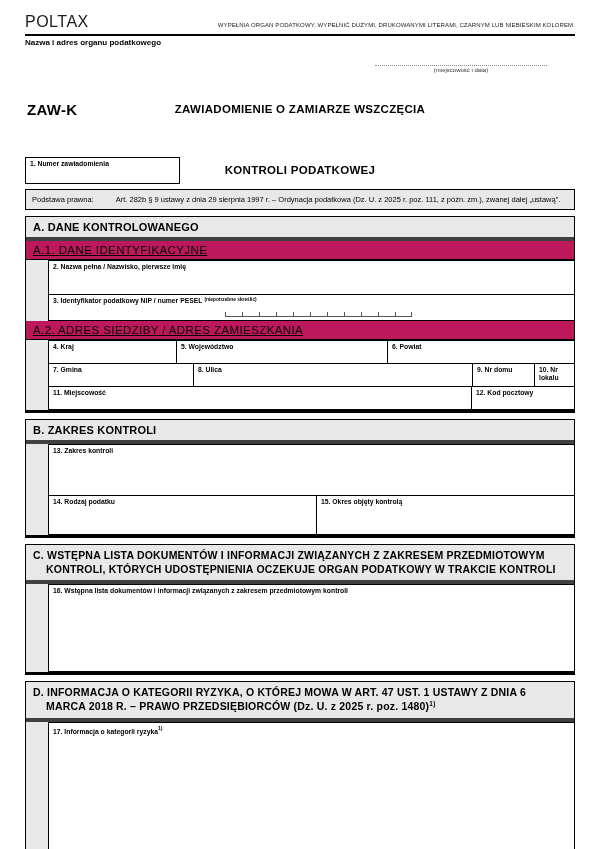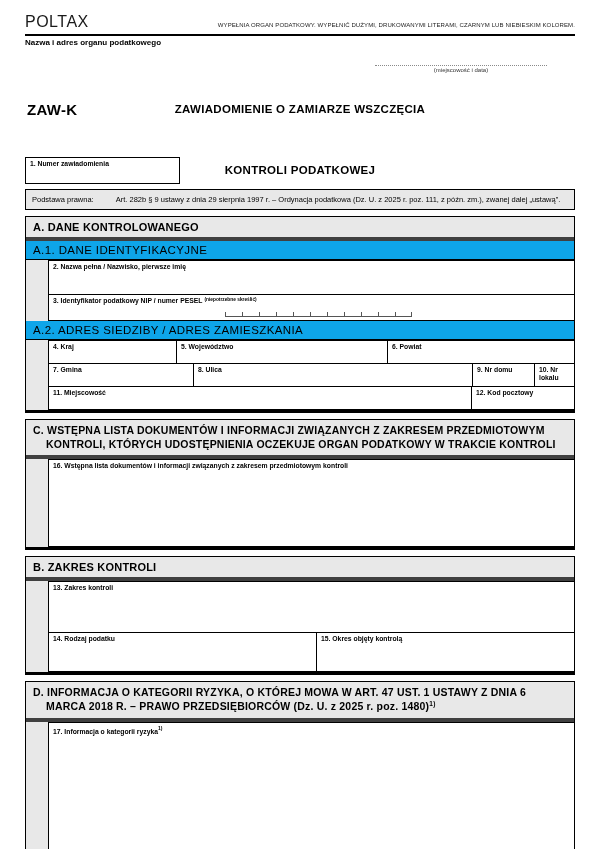--- a/index.html
+++ b/index.html
@@ -50,22 +50,22 @@
   
   .sect { margin-top: 6px; border: 1px solid #000; border-bottom-width: 3px; background: #fff; }
   .sect-head {
     background: #e8e8e8; border-bottom: 4px solid #404040;
     font-weight: bold; font-size: 11px; padding: 4px 6px 4px 7px; letter-spacing: 0.2px;
   }
   .sect-head.wrap {
     font-size: 10.5px; line-height: 1.3; padding-left: 20px; text-indent: -13px;
   }
   .subhead {
-    background: #0ea5e9; border-bottom: 1px solid #000;
-    font-size: 11.5px; font-weight: normal; padding: 3px 6px 3px 7px; letter-spacing: 0.4px;
+    background: #be185d; border-bottom: 1px solid #000;
+    font-size: 11.5px; font-weight: normal; padding: 3px 6px 3px 7px; letter-spacing: 0.4px; text-decoration: underline;
   }
   .fields-wrap { background: #e8e8e8; padding-left: 22px; }
   .fgrid { display: grid; background: #000; gap: 1px; border: 1px solid #000; border-right: none; }
   .fgrid + .fgrid, .fgrid.collapse-top { margin-top: -1px; }
   .fcell { background: #fff; padding: 2px 4px; position: relative; }
   .flabel { display: block; font-size: 6.8px; font-weight: bold; line-height: 1.2; }
   .fnote { font-size: 4.8px; font-weight: bold; vertical-align: 2px; margin-left: 2px; }
   .supmark { font-size: 5px; vertical-align: 4px; }
   .head-sup { font-size: 6.5px; vertical-align: 4px; font-weight: bold; }
 
@@ -194,44 +194,44 @@
           <span class="flabel">11. Miejscowość</span>
         </div>
         <div class="fcell">
           <span class="flabel">12. Kod pocztowy</span>
         </div>
       </div>
     </div>
   </div>
 
   <div class="sect">
+    <div class="sect-head">B. ZAKRES KONTROLI</div>
+    <div class="fields-wrap">
+      <div class="fgrid cols-1 h-f13">
+        <div class="fcell">
+          <span class="flabel">13. Zakres kontroli</span>
+        </div>
+      </div>
+      <div class="fgrid cols-b2 h-f1415">
+        <div class="fcell">
+          <span class="flabel">14. Rodzaj podatku</span>
+        </div>
+        <div class="fcell">
+          <span class="flabel">15. Okres objęty kontrolą</span>
+        </div>
+      </div>
+    </div>
+  </div>
+
+  <div class="sect">
     <div class="sect-head wrap">C. WSTĘPNA LISTA DOKUMENTÓW I INFORMACJI ZWIĄZANYCH Z ZAKRESEM PRZEDMIOTOWYM KONTROLI, KTÓRYCH UDOSTĘPNIENIA OCZEKUJE ORGAN PODATKOWY W TRAKCIE KONTROLI</div>
     <div class="fields-wrap">
       <div class="fgrid cols-1 h-f16">
         <div class="fcell">
           <span class="flabel">16. Wstępna lista dokumentów i informacji związanych z zakresem przedmiotowym kontroli</span>
-        </div>
-      </div>
-    </div>
-  </div>
-
-  <div class="sect">
-    <div class="sect-head">B. ZAKRES KONTROLI</div>
-    <div class="fields-wrap">
-      <div class="fgrid cols-1 h-f13">
-        <div class="fcell">
-          <span class="flabel">13. Zakres kontroli</span>
-        </div>
-      </div>
-      <div class="fgrid cols-b2 h-f1415">
-        <div class="fcell">
-          <span class="flabel">14. Rodzaj podatku</span>
-        </div>
-        <div class="fcell">
-          <span class="flabel">15. Okres objęty kontrolą</span>
         </div>
       </div>
     </div>
   </div>
 
   <div class="sect">
     <div class="sect-head wrap"><span>D. INFORMACJA O KATEGORII RYZYKA, O KTÓREJ MOWA W ART. 47 UST. 1 USTAWY Z DNIA 6 MARCA 2018 R. – PRAWO PRZEDSIĘBIORCÓW (Dz. U. z 2025 r. poz. 1480)</span><span class="head-sup">1)</span></div>
     <div class="fields-wrap">
       <div class="fgrid cols-1 h-f17">
         <div class="fcell">

